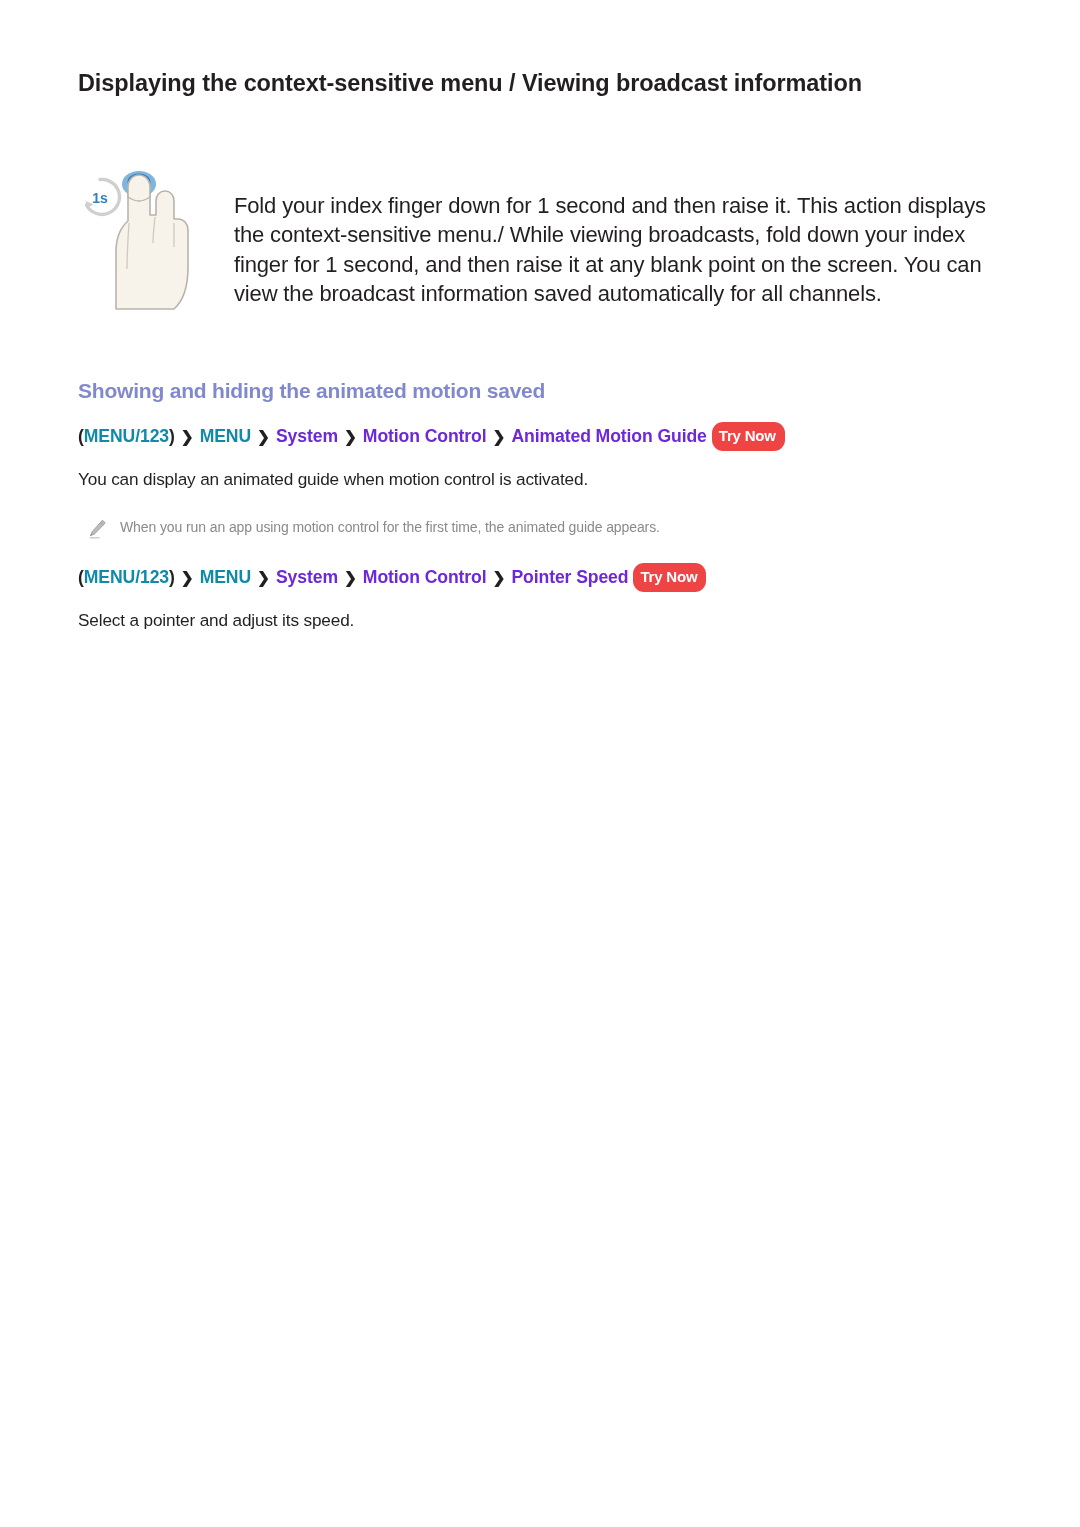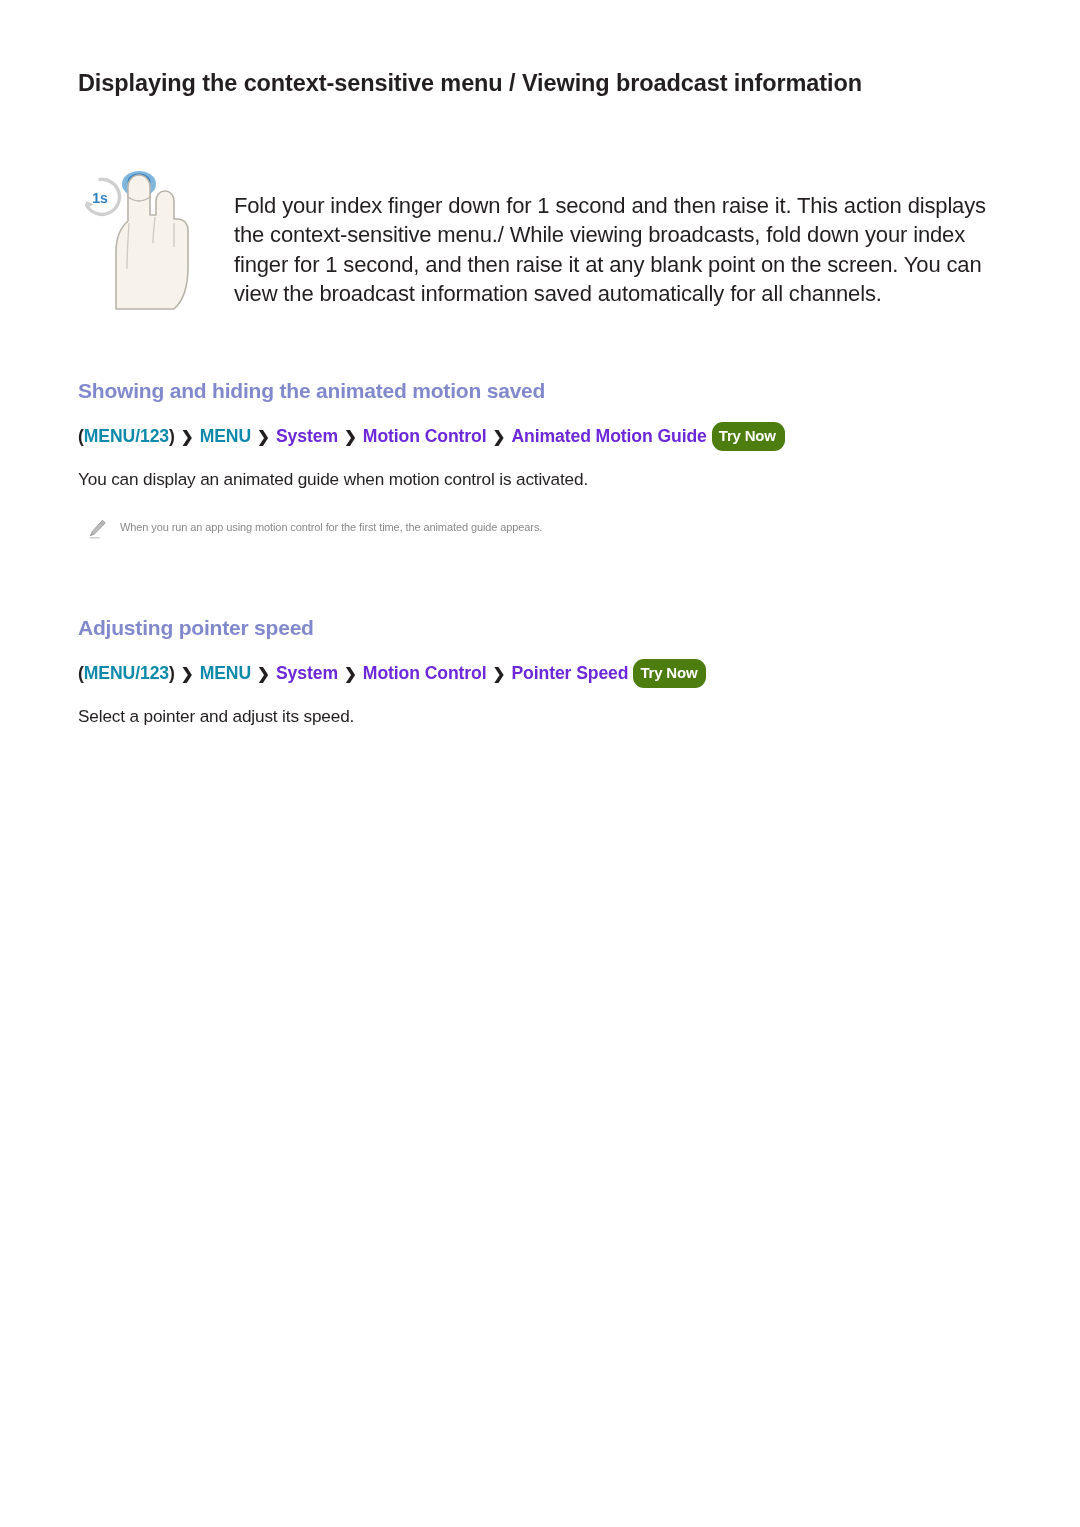--- a/index.html
+++ b/index.html
@@ -82,21 +82,21 @@
   .bc-menu { color: #0f8aab; }
   .bc-item { color: #6d28d9; margin-top: 13px; }
   .bc-sep {
     color: #231f20;
     font-size: 15.5px;
     padding: 0 6px;
     font-weight: bold;
   }
   .try-now {
     display: inline-block;
-    background: #4d7c0f;
+    background: #ef4444;
     color: #ffffff;
     font-size: 15px;
     font-weight: bold;
     border-radius: 11px;
     padding: 1px 9px 2px 7px;
     margin-left: 5px;
     position: relative;
     top: -1px;
     letter-spacing: -0.2px;
   }
@@ -115,21 +115,21 @@
     display: flex;
     align-items: flex-start;
     margin-top: 22px;
     padding-left: 8px;
   }
   .note-icon {
     flex: 0 0 34px;
     padding-top: 3px;
   }
   .note-text {
-    font-size: 11px;
+    font-size: 14px;
     line-height: 25px;
     color: #8a8a8a;
     letter-spacing: -0.1px;
     text-align: right;
   }
 </style>
 </head>
 <body>
 
 <div class="page">
@@ -176,21 +176,20 @@
       <svg width="22" height="22" viewBox="0 0 22 22" xmlns="http://www.w3.org/2000/svg">
         <path d="M16.5 2.2 L19.3 5 L8.4 15.9 L4.6 17.6 L6.2 13.7 Z" fill="#bdbdbd" stroke="#9e9e9e" stroke-width="1" stroke-linejoin="round"></path>
         <path d="M14.6 4.1 L17.4 6.9" stroke="#9e9e9e" stroke-width="1"></path>
         <path d="M4.6 17.6 L6.0 16.2" stroke="#8a8a8a" stroke-width="1"></path>
         <rect x="3.6" y="19" width="10" height="1.5" fill="#cfcfcf"></rect>
       </svg>
     </span>
     <span class="note-text">When you run an app using motion control for the first time, the animated guide appears.</span>
   </div>
 
-  <h2 class="section-heading heading-2">Adjusting pointer speed</h2>
 
   <div class="breadcrumb">
     <span class="bc-paren">(</span><span class="bc-menu">MENU/123</span><span class="bc-paren">)</span><span class="bc-sep">❯</span><span class="bc-menu">MENU</span><span class="bc-sep">❯</span><span class="bc-item">System</span><span class="bc-sep">❯</span><span class="bc-item">Motion Control</span><span class="bc-sep">❯</span><span class="bc-item">Pointer Speed</span><span class="try-now">Try Now</span>
   </div>
 
   <p class="body-text">Select a pointer and adjust its speed.</p>
 
 </div>
 
 </body></html>

